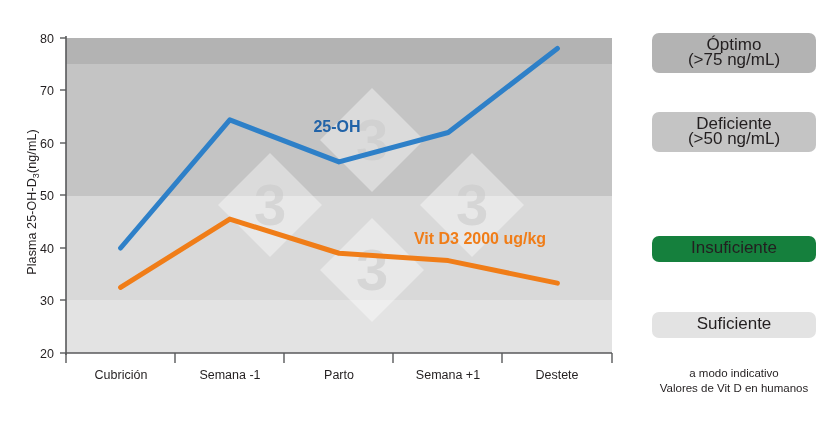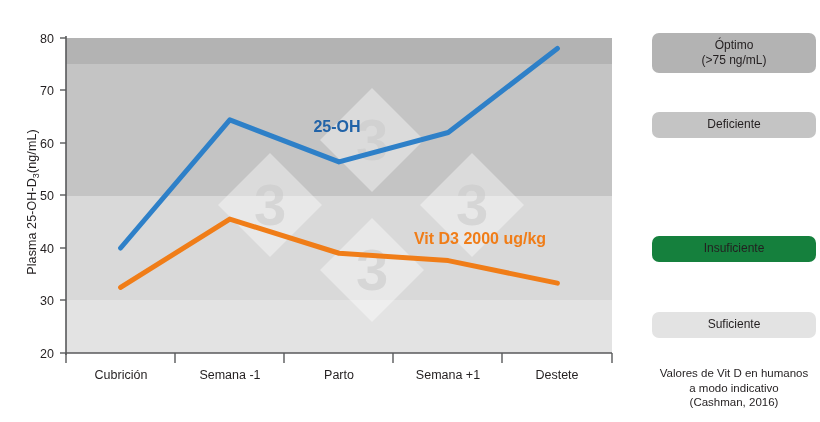--- a/index.html
+++ b/index.html
@@ -63,21 +63,21 @@
     top: 0;
     width: 168px;
     height: 422px;
   }
   .legend-box {
     position: absolute;
     left: 0;
     width: 164px;
     border-radius: 7px;
     text-align: center;
-    font-size: 12px;
+    font-size: 17px;
     line-height: 14.5px;
     padding: 5px 0 6px 0;
     box-sizing: border-box;
     color: #231f20;
   }
   .legend-box .lb-title { display: block; }
   .legend-box .lb-sub { display: block; }
 
   #legend-optimo     { top: 33px;  background: #b3b3b3; }
   #legend-suficiente { top: 112px; background: #c4c4c4; }
@@ -187,29 +187,29 @@
 
   <div id="legend-col">
 
     <div class="legend-box" id="legend-optimo">
       <span class="lb-title">Óptimo</span>
       <span class="lb-sub">(&gt;75 ng/mL)</span>
     </div>
 
     <div class="legend-box" id="legend-suficiente">
       <span class="lb-title">Deficiente</span>
+      <span class="lb-sub">(&gt;50 ng/mL)</span>
     </div>
 
     <div class="legend-box" id="legend-insuf">
       <span class="lb-title">Insuficiente</span>
     </div>
 
     <div class="legend-box" id="legend-def">
       <span class="lb-title">Suficiente</span>
     </div>
 
     <div id="legend-note">
+      <span>a modo indicativo</span>
       <span>Valores de Vit D en humanos</span>
-      <span>a modo indicativo</span>
-      <span>(Cashman, 2016)</span>
     </div>
   </div>
 </div>
 
 </body></html>

